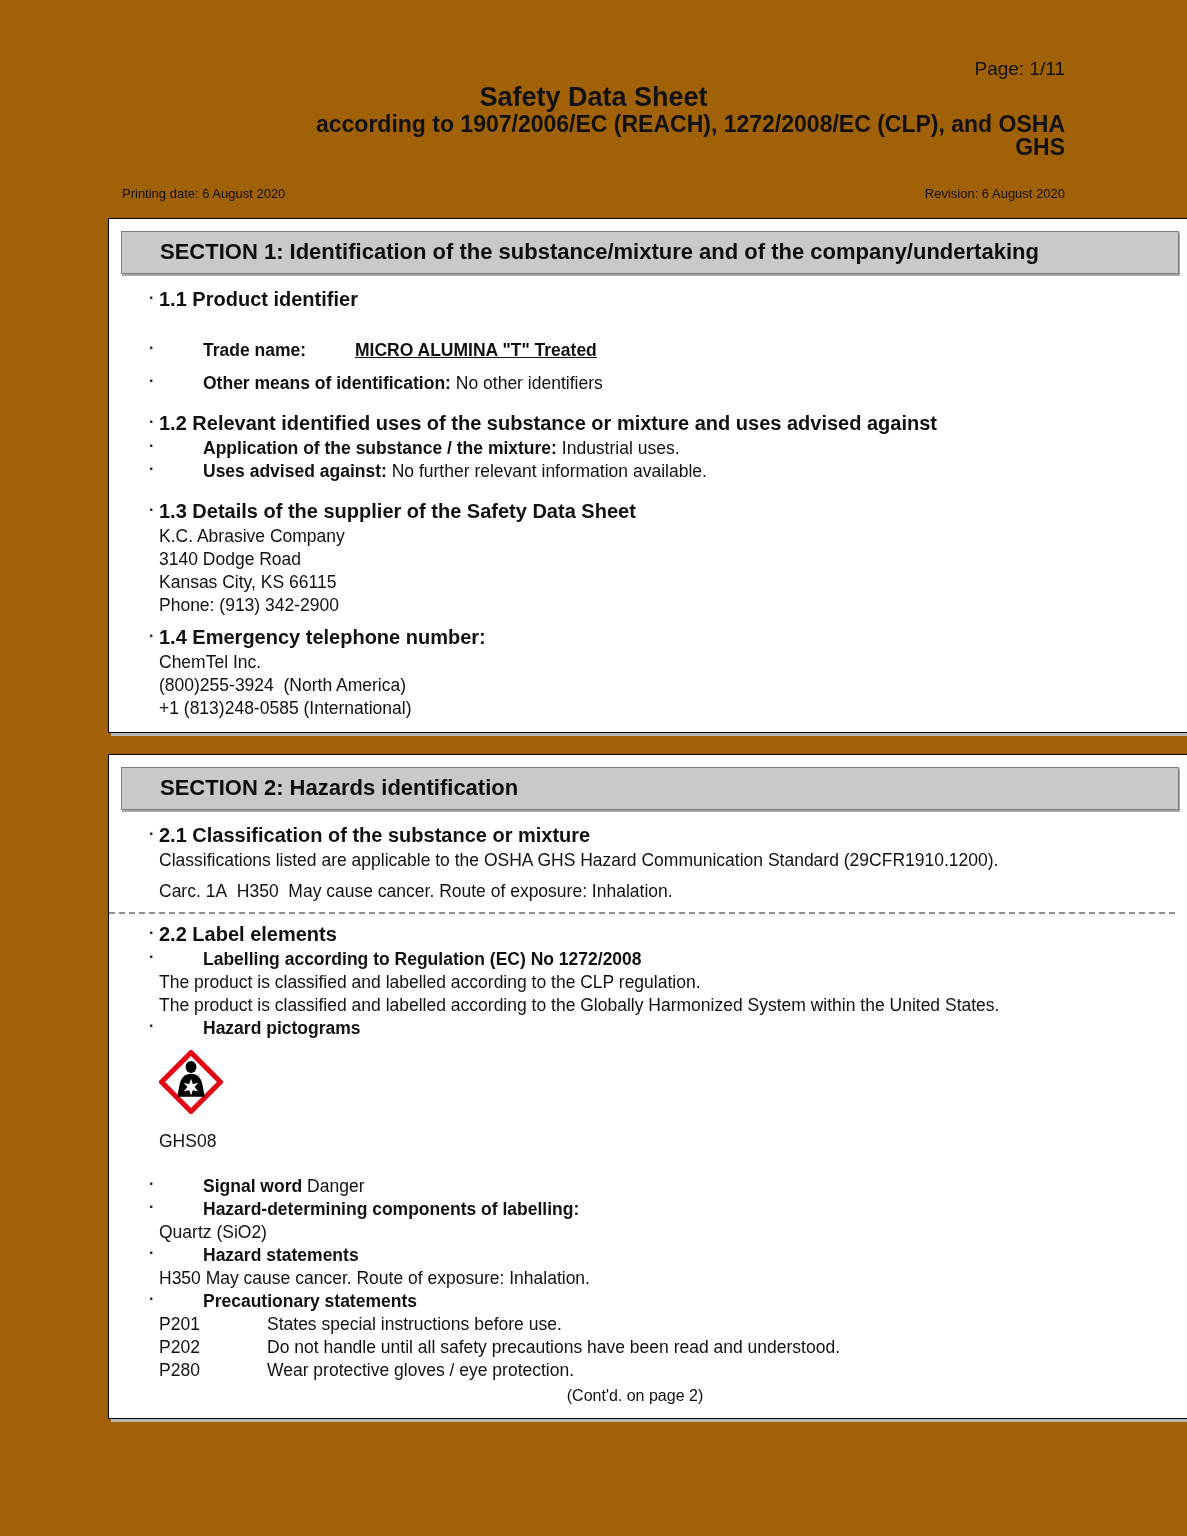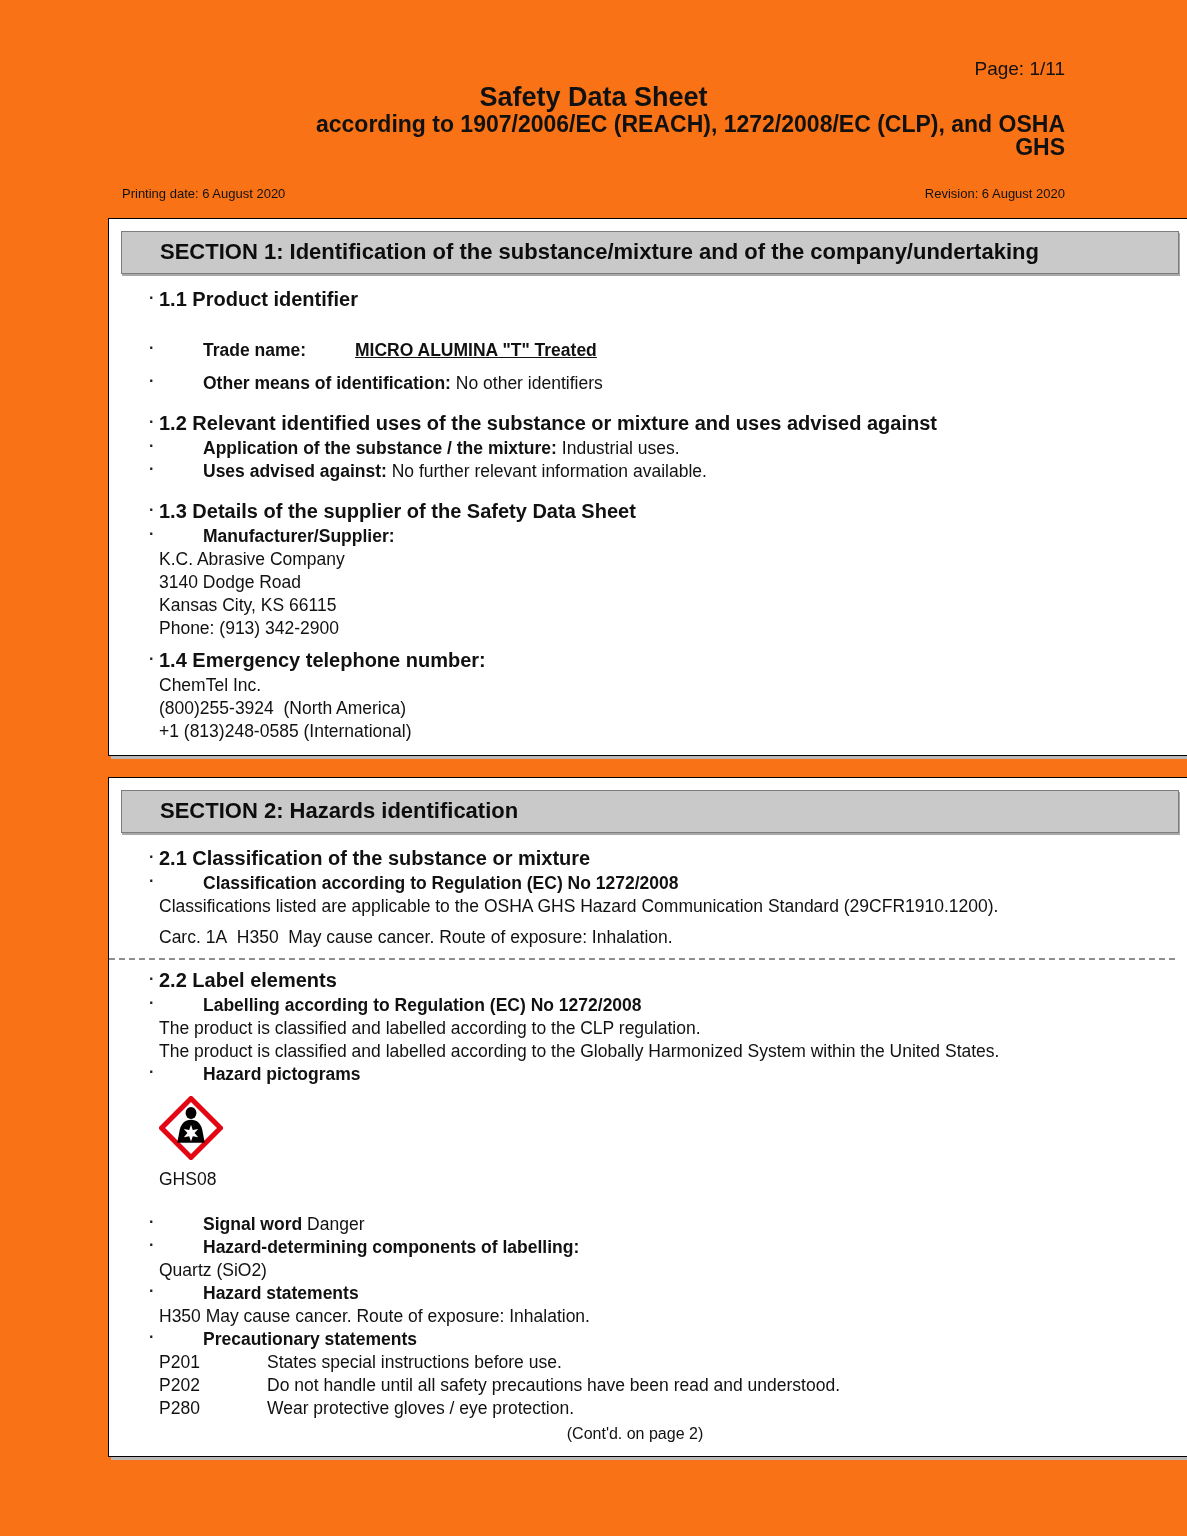--- a/index.html
+++ b/index.html
@@ -1,17 +1,17 @@
 <!DOCTYPE html>
 <html><head>
 <meta charset="utf-8">
 <style>
   html,body { margin:0; padding:0; background:#ffffff; }
   body { font-family:"Liberation Sans", sans-serif; color:#111; }
-  .page { position:relative; width:1187px; height:1536px; background:#f97316; box-sizing:border-box; overflow:hidden; }
+  .page { position:relative; width:1187px; height:1536px; background:#a16207; box-sizing:border-box; overflow:hidden; }
 
   
   .header-area { margin:0 122px; padding-top:58px; }
   .page-num { text-align:right; font-size:19px; line-height:22px; }
   .doc-title { text-align:center; font-weight:bold; font-size:27px; line-height:31px; margin-top:2px; }
   .doc-sub { text-align:right; font-weight:bold; font-size:23px; line-height:23px; }
   .dates { display:flex; justify-content:space-between; font-size:13px; line-height:22px; margin-top:24px; }
 
   
   .box { width:1084px; margin-left:108px; border:1px solid #000; box-shadow:3px 3px 0 #b8b8b8; background:#fff; box-sizing:border-box; }
@@ -34,21 +34,21 @@
   .mb12 { margin-bottom:28px; }
   .mb10 { margin-bottom:10px; }
   .mb4  { margin-bottom:4px; }
   .mb2  { margin-bottom:2px; }
 
   .divider { border-top:2px dashed #8f8f8f; margin:9px 0 8px 0; }
 
   .pcode { display:inline-block; width:108px; }
 
   .pictogram { margin:10px 0 0 50px; width:64px; height:64px; }
-  .ghs-code { padding-left:50px; margin-top:2px; margin-bottom:22px; }
+  .ghs-code { padding-left:50px; margin-top:10px; margin-bottom:22px; }
 
   .contd { text-align:center; font-size:16px; line-height:20px; padding-right:14px; margin-top:4px; }
 </style>
 </head>
 <body>
 
 <div class="page">
 
   <div class="header-area">
     <div class="page-num">Page: 1/11</div>
@@ -84,46 +84,40 @@
         <span>Industrial uses.</span>
       </div>
 
       <div class="row b">
         <b>Uses advised against:</b>
         <span>No further relevant information available.</span>
       </div>
 
       <div class="row b hsub mt16 mb2">1.3 Details of the supplier of the Safety Data Sheet</div>
 
-      <div class="row b">
-        <b>Manufacturer/Supplier:</b>
-      </div>
       <div class="row">K.C. Abrasive Company</div>
       <div class="row">3140 Dodge Road</div>
       <div class="row">Kansas City, KS 66115</div>
       <div class="row">Phone: (913) 342-2900</div>
 
       <div class="row b hsub mt8 mb2">1.4 Emergency telephone number:</div>
 
       <div class="row">ChemTel Inc.</div>
       <div class="row">(800)255-3924&nbsp; (North America)</div>
       <div class="row">+1 (813)248-0585 (International)</div>
 
     </div>
   </div>
 
   <div class="box box2">
     <div class="section-bar">SECTION 2: Hazards identification</div>
     <div class="content">
 
       <div class="row b hsub mb2">2.1 Classification of the substance or mixture</div>
 
-      <div class="row b">
-        <b>Classification according to Regulation (EC) No 1272/2008</b>
-      </div>
       <div class="row just">Classifications listed are applicable to the OSHA GHS Hazard Communication Standard (29CFR1910.1200).</div>
 
       <div class="row mt8">Carc. 1A&nbsp; H350&nbsp; May cause cancer. Route of exposure: Inhalation.</div>
 
       <div class="divider"></div>
 
       <div class="row b hsub mb2">2.2 Label elements</div>
 
       <div class="row b">
         <b>Labelling according to Regulation (EC) No 1272/2008</b>

